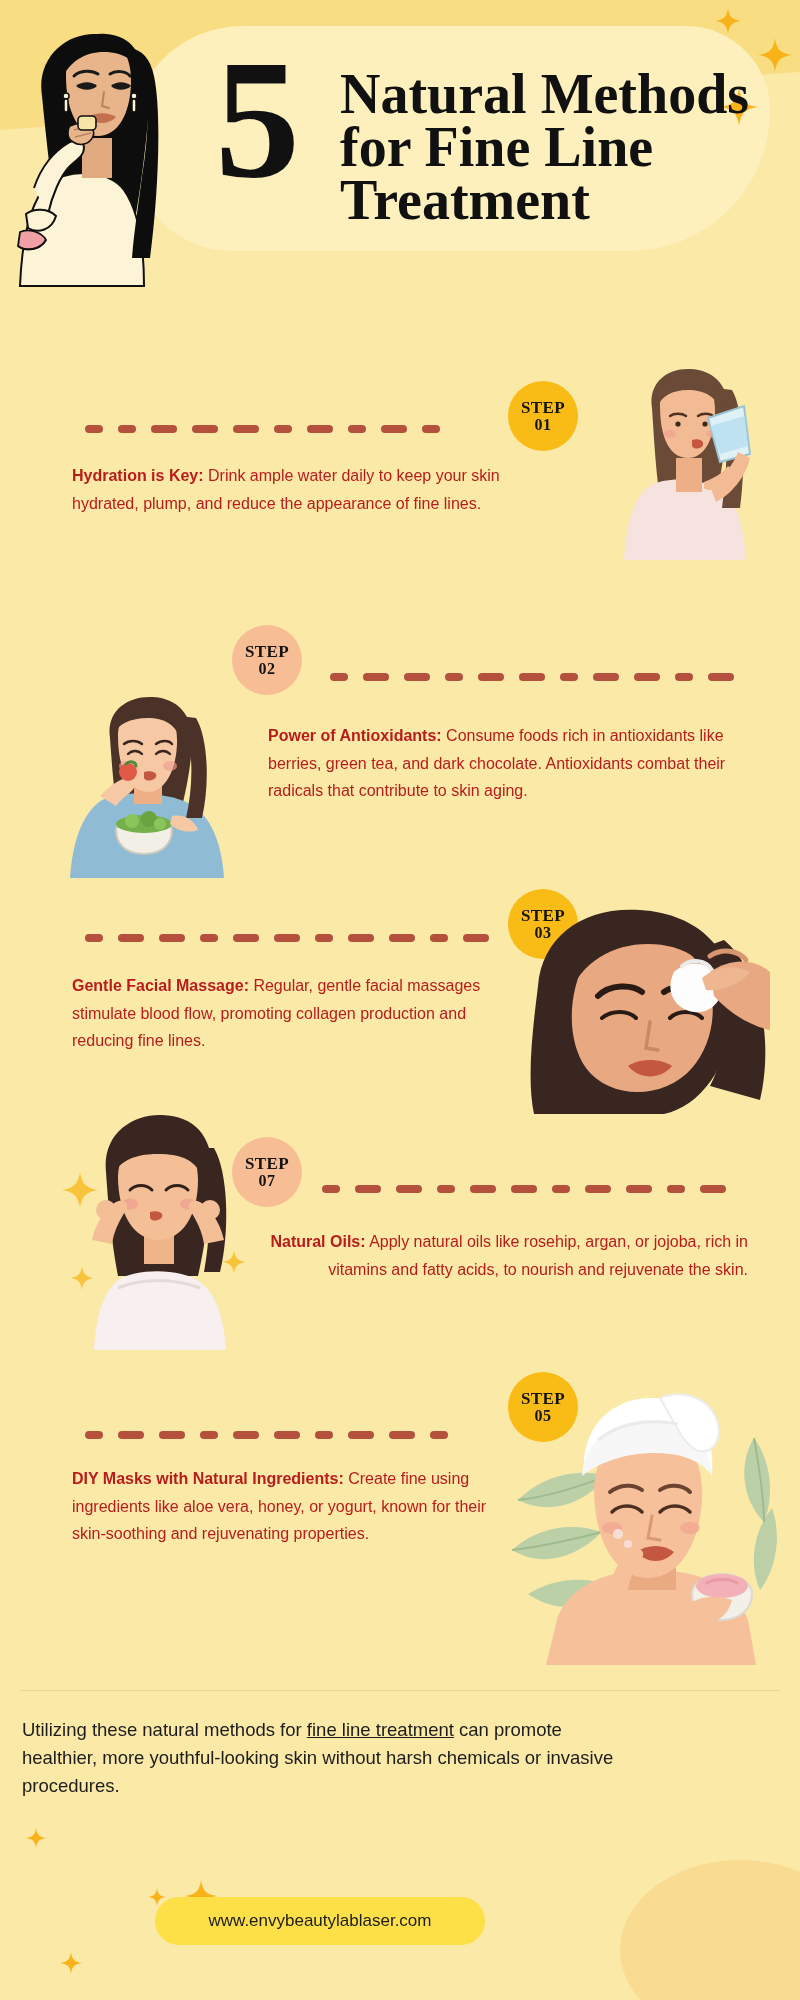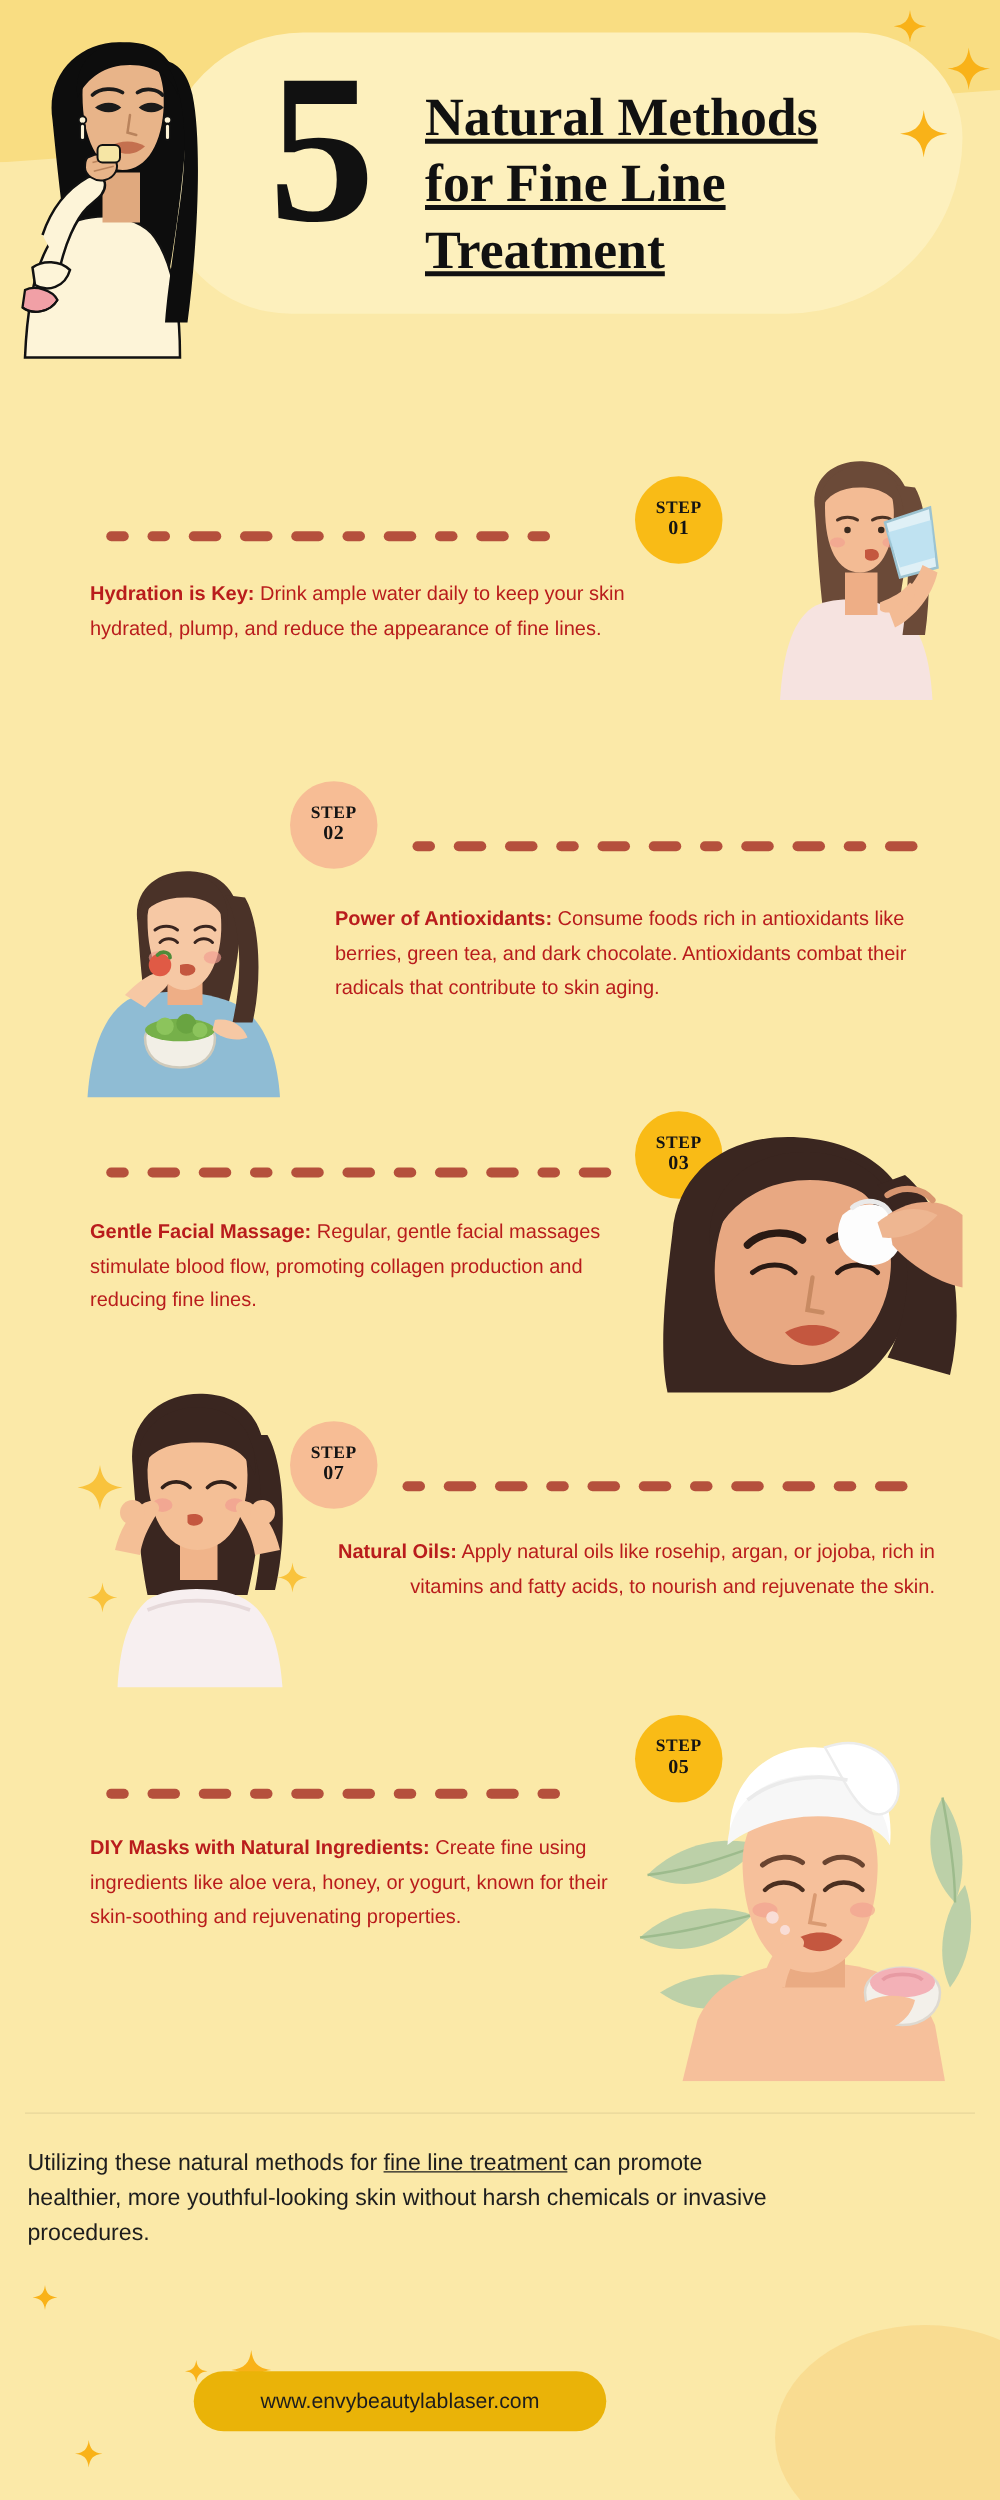--- a/index.html
+++ b/index.html
@@ -29,60 +29,60 @@
   .title-wrap{position:absolute;left:215px;top:50px;width:560px;}
   .big-five{
     position:absolute;left:0;top:-6px;
     font-family:"Liberation Serif", serif;
     font-weight:700;font-size:170px;line-height:150px;color:#111;
     letter-spacing:-4px;
   }
   .title-lines{
     position:absolute;left:125px;top:18px;width:430px;
     font-family:"Liberation Serif", serif;
-    font-weight:700;font-size:43px;line-height:53px;color:#111;text-decoration:underline;
+    font-weight:700;font-size:56px;line-height:53px;color:#111;
   }
 
   
   .hero-fig{position:absolute;left:12px;top:18px;width:175px;height:270px;}
 
   
   .step{position:absolute;}
   .dash-row{position:absolute;height:9px;display:flex;align-items:center;gap:15px;}
   .dash{width:26px;height:8px;border-radius:5px;background:#b5503c;flex:0 0 auto;}
   .dash.sm{width:18px;}
 
   .badge{
     position:absolute;width:70px;height:70px;border-radius:50%;
     display:flex;flex-direction:column;align-items:center;justify-content:center;
     font-family:"Liberation Serif", serif;font-weight:700;color:#141414;
     line-height:1.05;
   }
-  .badge .b1{font-size:14px;letter-spacing:.4px;text-align:center;}
+  .badge .b1{font-size:17px;letter-spacing:.4px;text-align:center;}
   .badge .b2{font-size:16px;letter-spacing:.5px;}
   .badge.amber{background:#f9bb16;}
   .badge.peach{background:#f7bd95;}
 
   .body-txt{
     position:absolute;
     font-family:Liberation Sans, sans-serif;
     font-size:16px;line-height:27.5px;color:#b91c1c;
   }
   .body-txt b{font-weight:700;}
 
   
   .footer-note{
     position:absolute;left:22px;top:1716px;width:610px;
     font-family:"Liberation Sans", sans-serif;
     font-size:18.5px;line-height:28px;color:#1d1d1d;
   }
   .footer-note u{text-decoration:underline;margin-top:32px;}
   .url-pill{
     position:absolute;left:155px;top:1897px;width:330px;height:48px;
-    background:#eab308;border-radius:26px;
+    background:#fde047;border-radius:26px;
     display:flex;align-items:center;justify-content:center;
     font-family:"Liberation Sans", sans-serif;
     font-size:17px;color:#1d1d1d;
   }
   .corner-blob{
     position:absolute;right:-60px;bottom:-40px;width:240px;height:180px;
     background:#f8d27e;border-radius:50%;opacity:.55;
   }
   .hr-fade{
     position:absolute;left:20px;top:1690px;width:760px;height:1px;background:rgba(0,0,0,.08);

